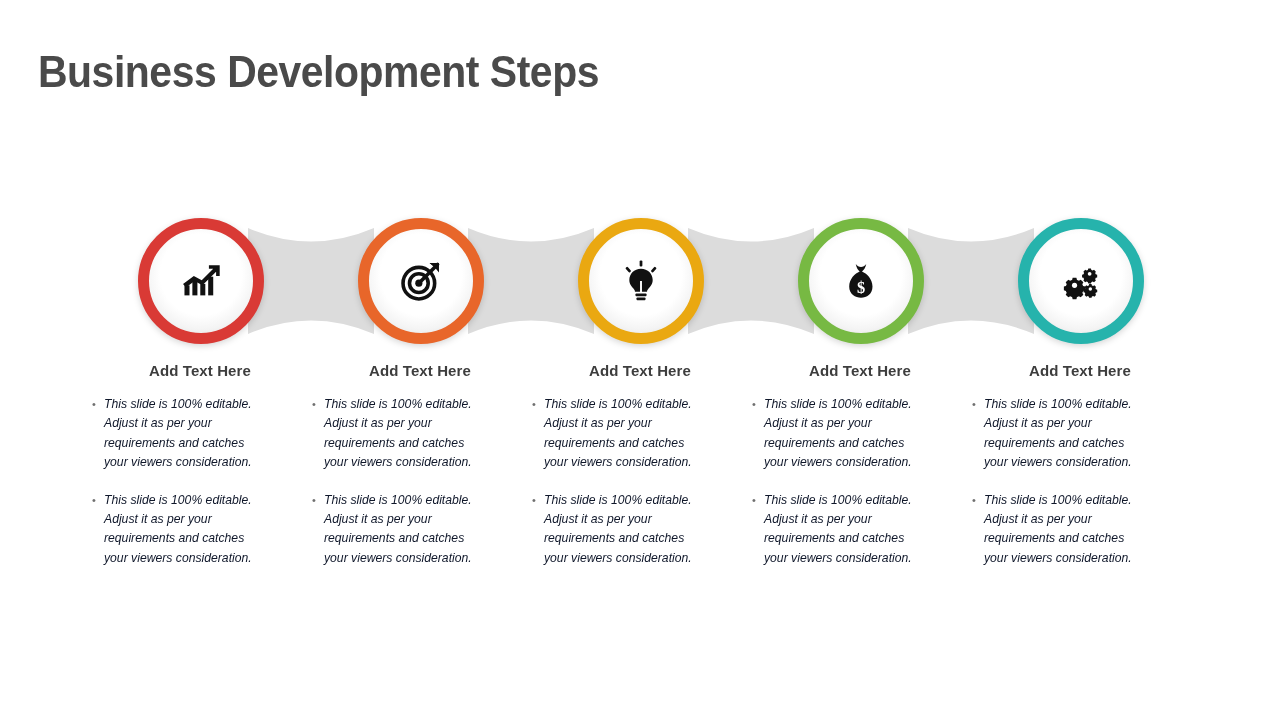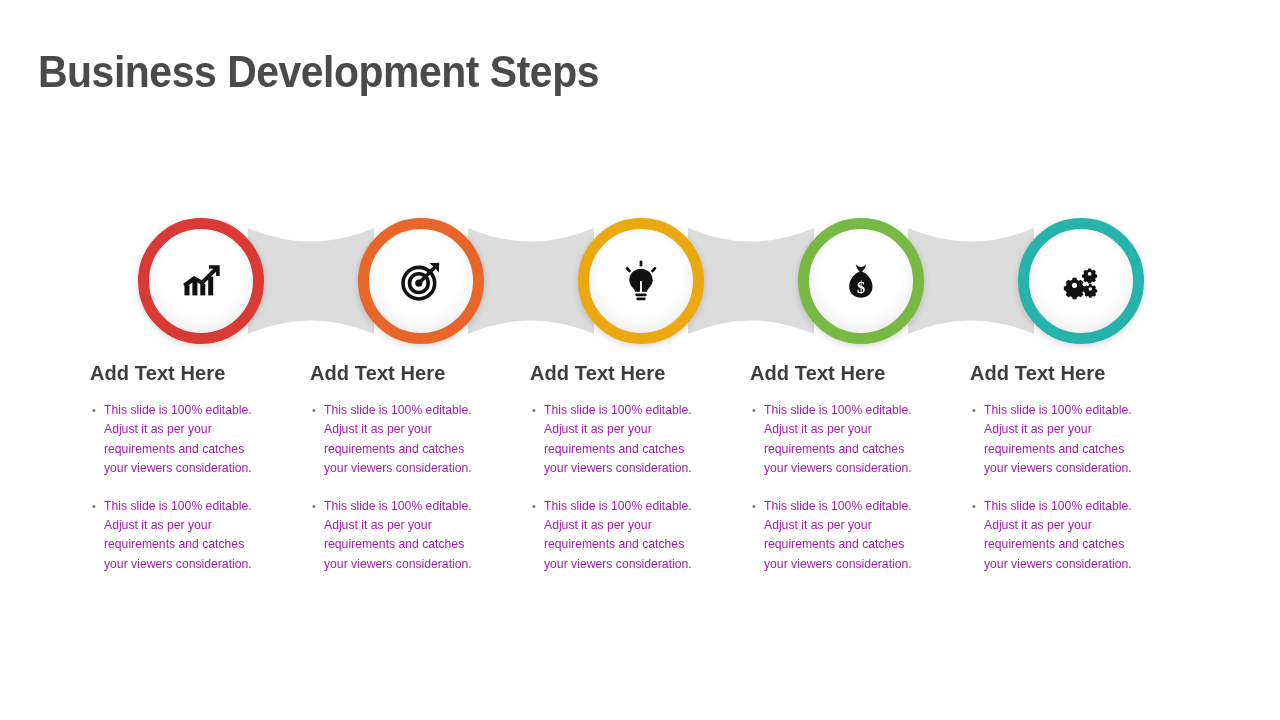--- a/index.html
+++ b/index.html
@@ -93,21 +93,22 @@
     top: 362px;
     width: 1280px;
     height: 280px;
   }
   .column {
     position: absolute;
     top: 0;
     width: 220px;
   }
   .col-heading {
-    font-size: 20px;
+    text-align: center;
+    font-size: 15px;
     font-weight: bold;
     color: #3d3d3d;
     letter-spacing: 0.1px;
     margin-bottom: 16px;
   }
   .bullet-list {
     margin: 0;
     padding: 0;
     list-style: none;
   }
@@ -122,21 +123,22 @@
     font-size: 11px;
     line-height: 19px;
     color: #6f6f6f;
     text-align: left;
     padding-left: 2px;
   }
   .bullet-text {
     flex: 1 1 auto;
     font-size: 12.2px;
     line-height: 19.4px;
-    color: #a21caf;
+    font-style: italic;
+    color: #0f172a;
     max-width: 158px;
   }
 </style>
 </head>
 <body>
 
 <div class="slide-title">Business Development Steps</div>
 
 <div class="diagram">
 

